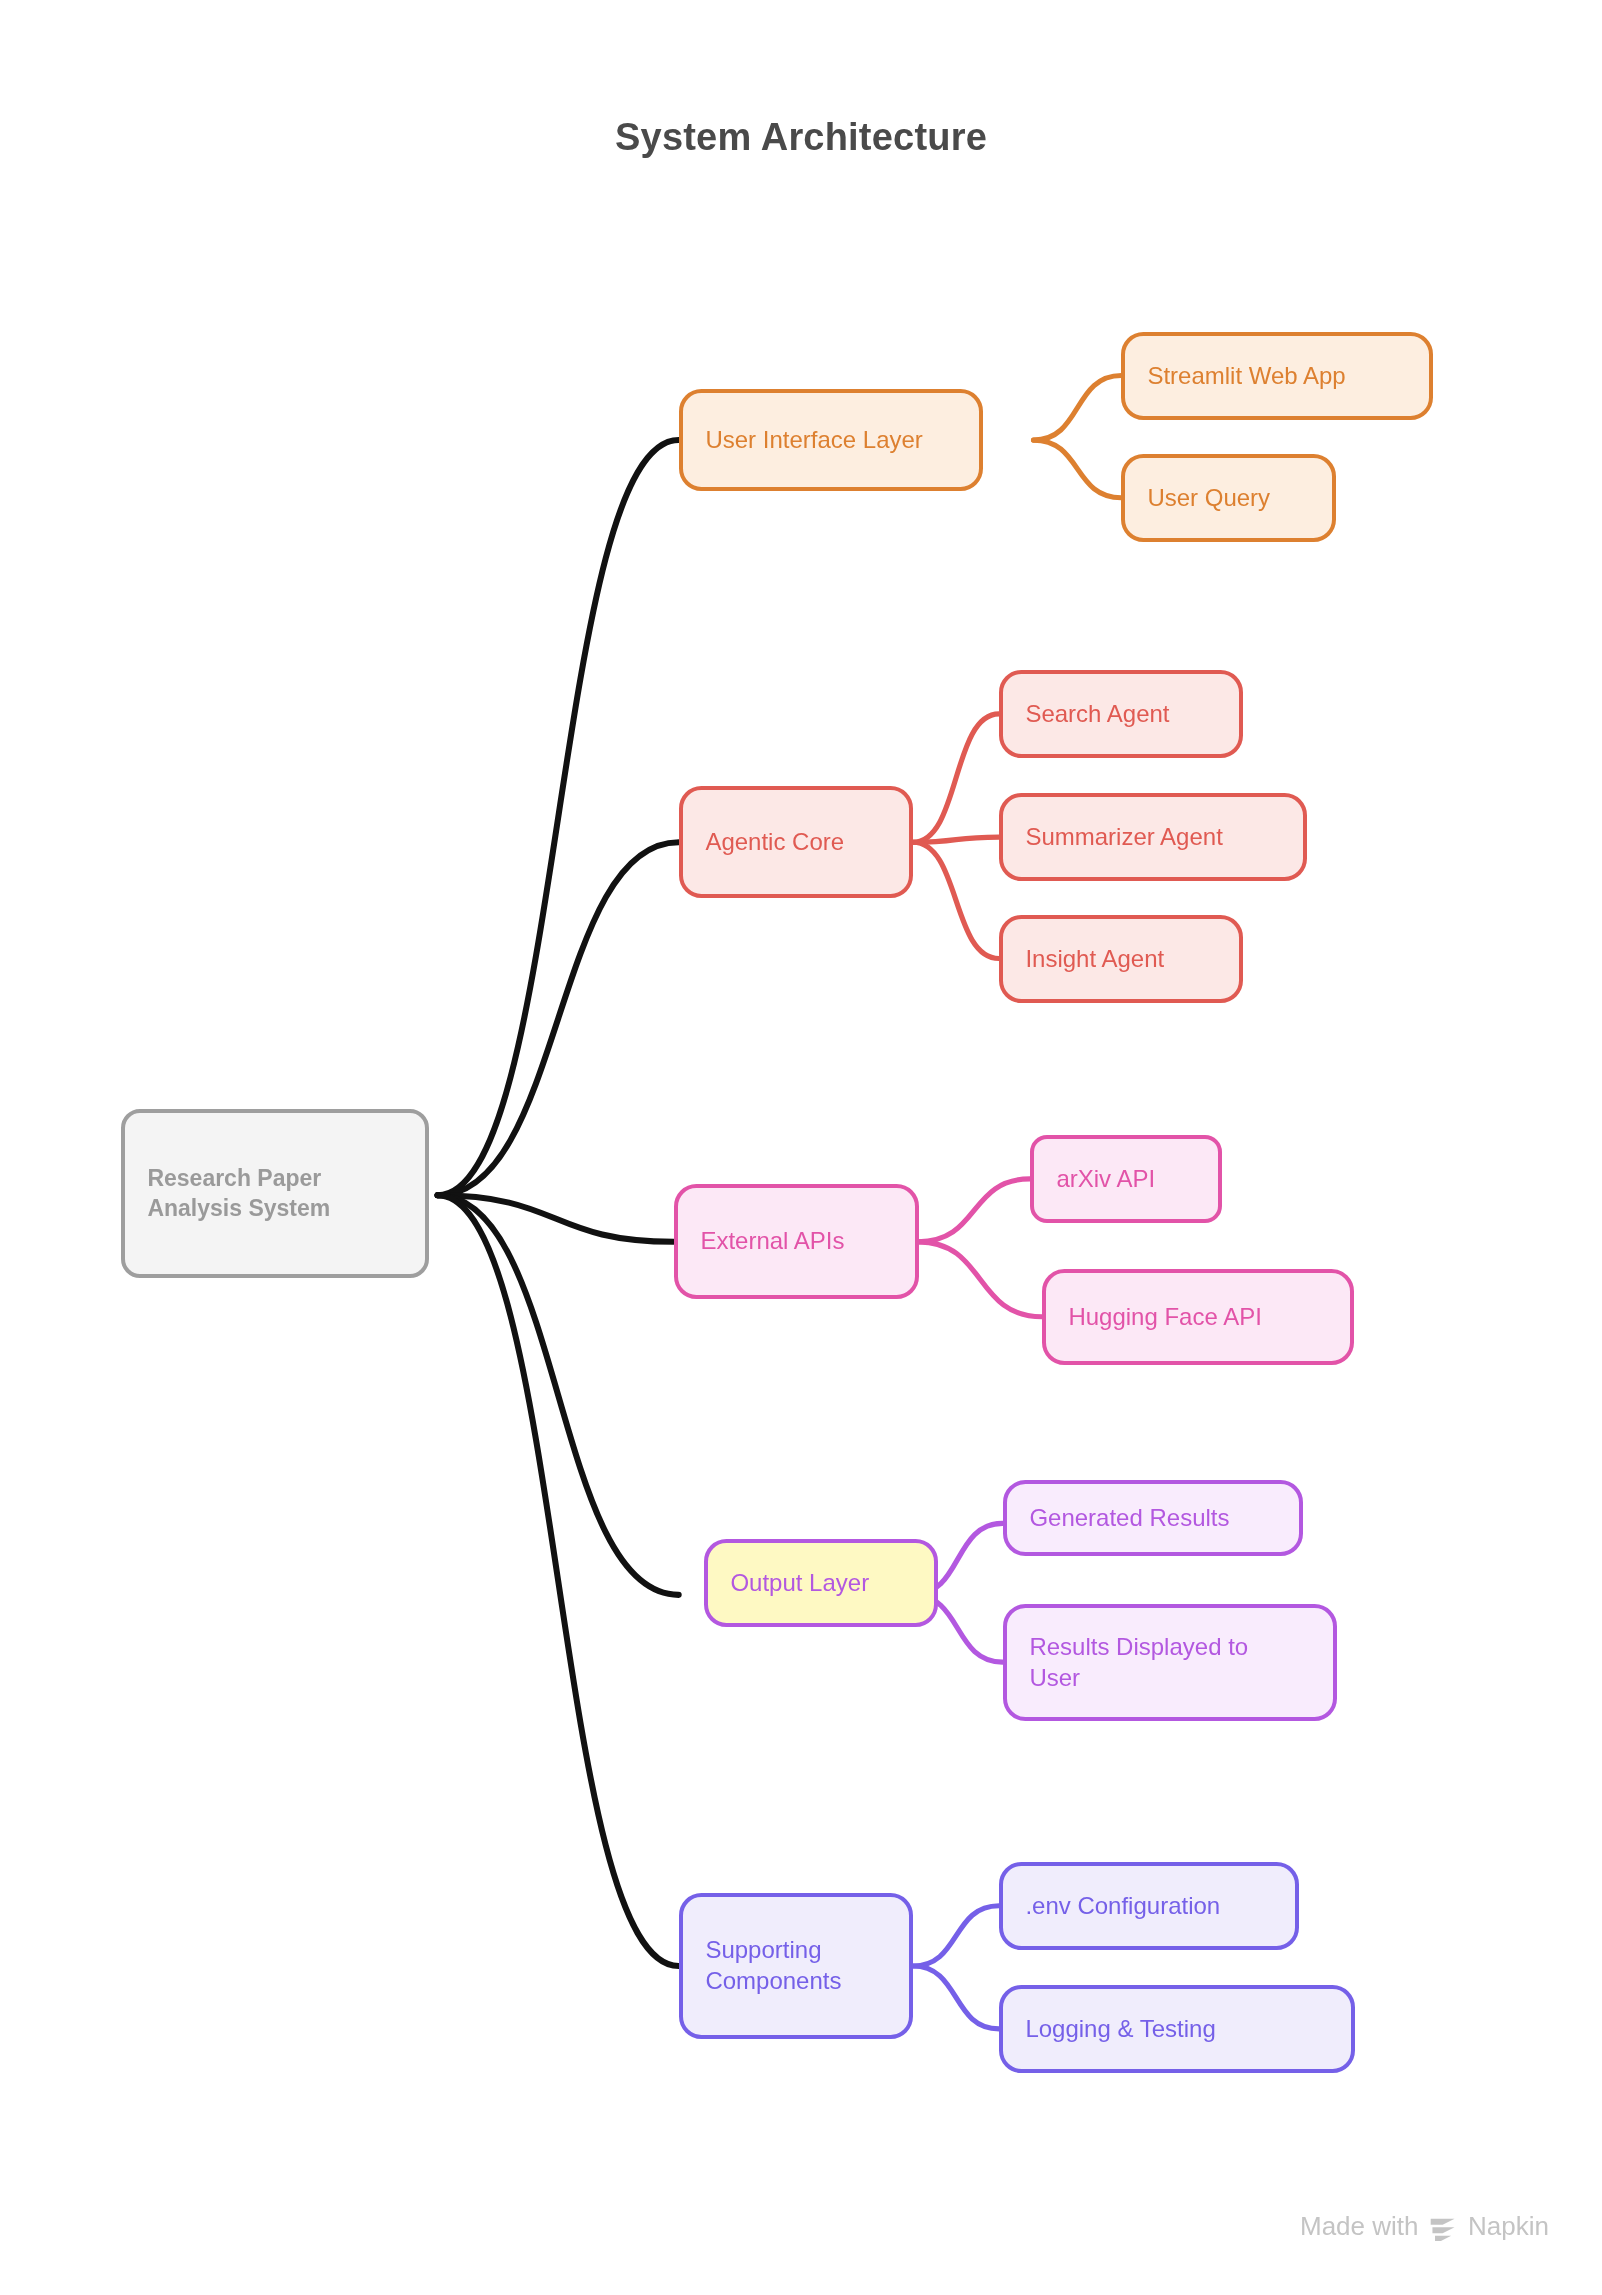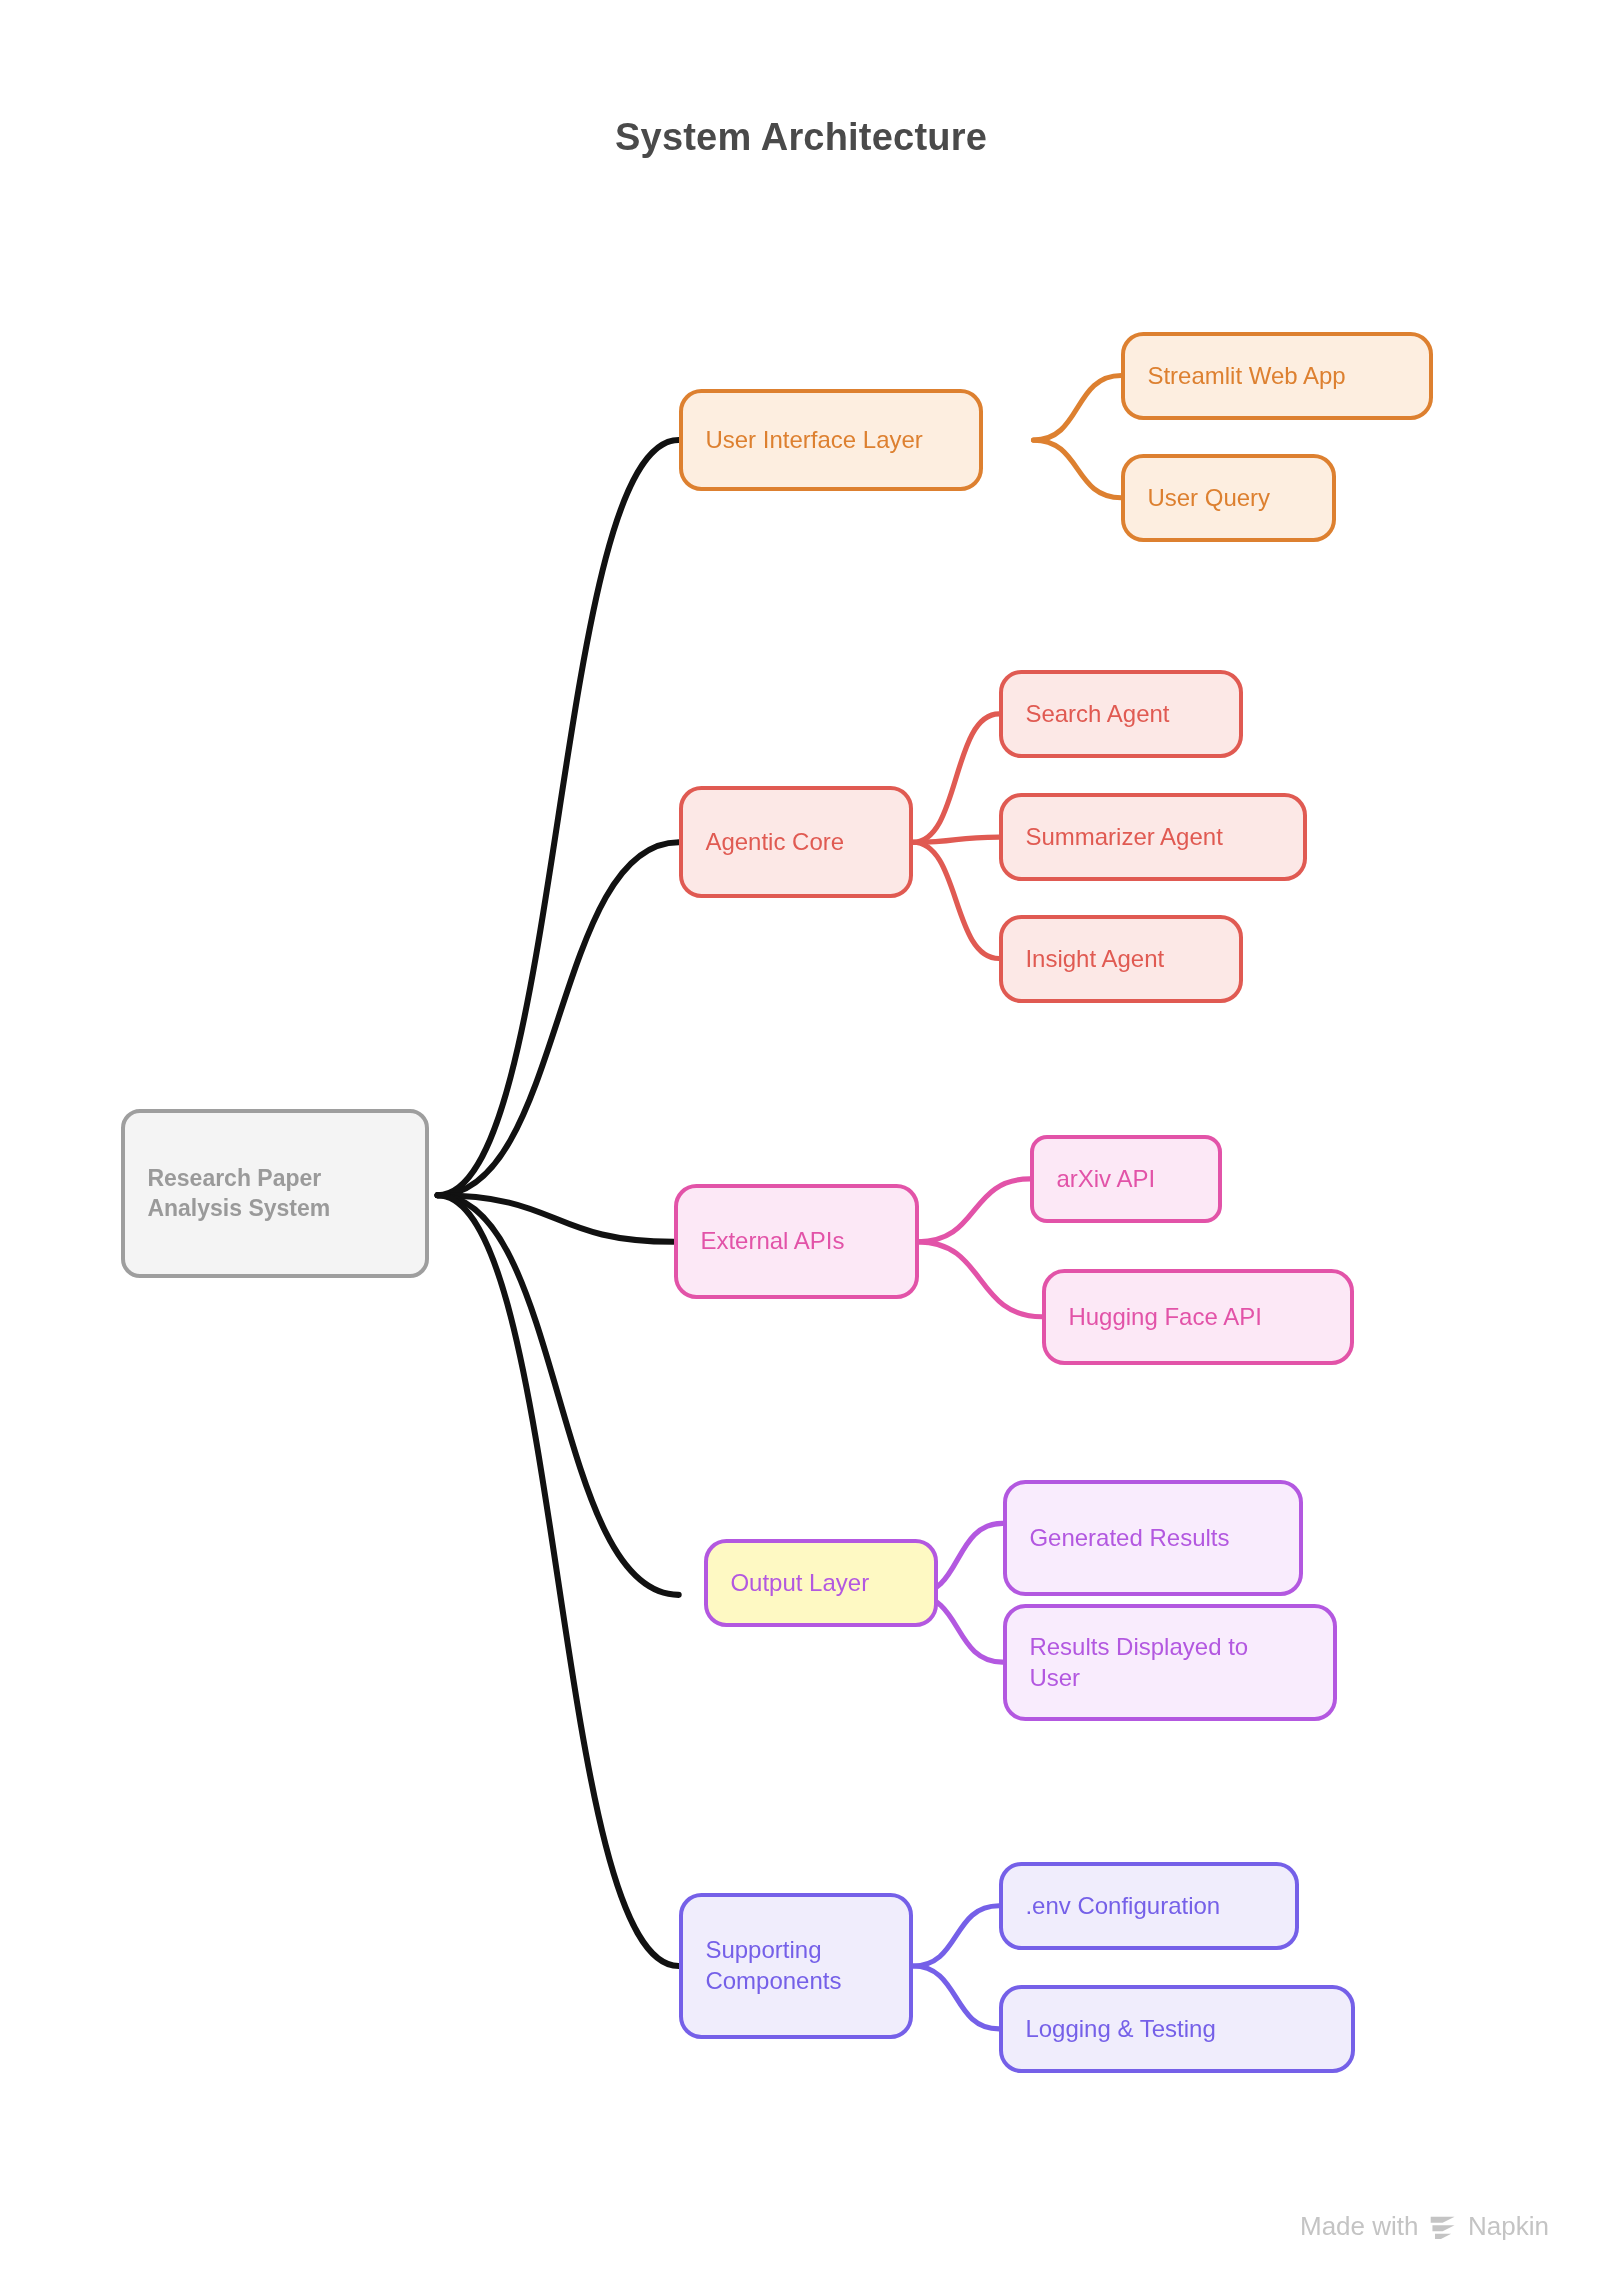--- a/index.html
+++ b/index.html
@@ -57,21 +57,21 @@
     font-weight: bold;
     font-size: 23px;
     text-align: left;
     border-width: 4.3px;
   }
   #footer-watermark {
     position: absolute;
     right: 53px;
     bottom: 53px;
     display: flex;
-    align-items: center;
+    align-items: flex-end;
     gap: 10.3px;
     color: #c4c4c4;
     font-size: 26px;
   }
   #footer-watermark .wm-logo {
     display: inline-block;
     width: 29px;
     height: 26px;
   }
 </style>
@@ -108,21 +108,21 @@
       <div class="node" style="left: 1121px; top: 332px; width: 312px; height: 88px; border-color: rgb(221, 128, 48); background: rgb(253, 238, 224); color: rgb(221, 128, 48);">Streamlit Web App</div>
       <div class="node" style="left: 1121px; top: 454px; width: 215px; height: 88px; border-color: rgb(221, 128, 48); background: rgb(253, 238, 224); color: rgb(221, 128, 48);">User Query</div>
       <div class="node" style="left: 679px; top: 786px; width: 234px; height: 112px; border-color: rgb(224, 90, 82); background: rgb(252, 232, 230); color: rgb(224, 90, 82);">Agentic Core</div>
       <div class="node" style="left: 999px; top: 670px; width: 244px; height: 88px; border-color: rgb(224, 90, 82); background: rgb(252, 232, 230); color: rgb(224, 90, 82);">Search Agent</div>
       <div class="node" style="left: 999px; top: 793px; width: 308px; height: 88px; border-color: rgb(224, 90, 82); background: rgb(252, 232, 230); color: rgb(224, 90, 82);">Summarizer Agent</div>
       <div class="node" style="left: 999px; top: 915px; width: 244px; height: 88px; border-color: rgb(224, 90, 82); background: rgb(252, 232, 230); color: rgb(224, 90, 82);">Insight Agent</div>
       <div class="node" style="left: 674px; top: 1184px; width: 245px; height: 115px; border-color: rgb(226, 83, 168); background: rgb(252, 232, 246); color: rgb(226, 83, 168);">External APIs</div>
       <div class="node" style="left: 1030px; top: 1135px; width: 192px; height: 88px; border-color: rgb(226, 83, 168); background: rgb(252, 232, 246); color: rgb(226, 83, 168); border-radius: 17px;">arXiv API</div>
       <div class="node" style="left: 1042px; top: 1269px; width: 312px; height: 96px; border-color: rgb(226, 83, 168); background: rgb(252, 232, 246); color: rgb(226, 83, 168);">Hugging Face API</div>
       <div class="node" style="left: 704px; top: 1539px; width: 234px; height: 88px; border-color: rgb(179, 88, 224); background: #fef9c3; color: rgb(179, 88, 224);">Output Layer</div>
-      <div class="node" style="left: 1003px; top: 1480px; width: 300px; height: 116px; border-color: rgb(179, 88, 224); background: rgb(249, 236, 253); color: rgb(179, 88, 224);">Generated Results</div>
+      <div class="node" style="left: 1003px; top: 1480px; width: 300px; height: 76px; border-color: rgb(179, 88, 224); background: rgb(249, 236, 253); color: rgb(179, 88, 224);">Generated Results</div>
       <div class="node" style="left: 1003px; top: 1604px; width: 334px; height: 117px; border-color: rgb(179, 88, 224); background: rgb(249, 236, 253); color: rgb(179, 88, 224);">Results Displayed to
 User</div>
       <div class="node" style="left: 679px; top: 1893px; width: 234px; height: 146px; border-color: rgb(117, 96, 232); background: rgb(240, 237, 252); color: rgb(117, 96, 232);">Supporting
 Components</div>
       <div class="node" style="left: 999px; top: 1862px; width: 300px; height: 88px; border-color: rgb(117, 96, 232); background: rgb(240, 237, 252); color: rgb(117, 96, 232);">.env Configuration</div>
       <div class="node" style="left: 999px; top: 1985px; width: 356px; height: 88px; border-color: rgb(117, 96, 232); background: rgb(240, 237, 252); color: rgb(117, 96, 232);">Logging &amp; Testing</div>
     </div>
 
   <div id="footer-watermark">
     <span>Made with</span>

